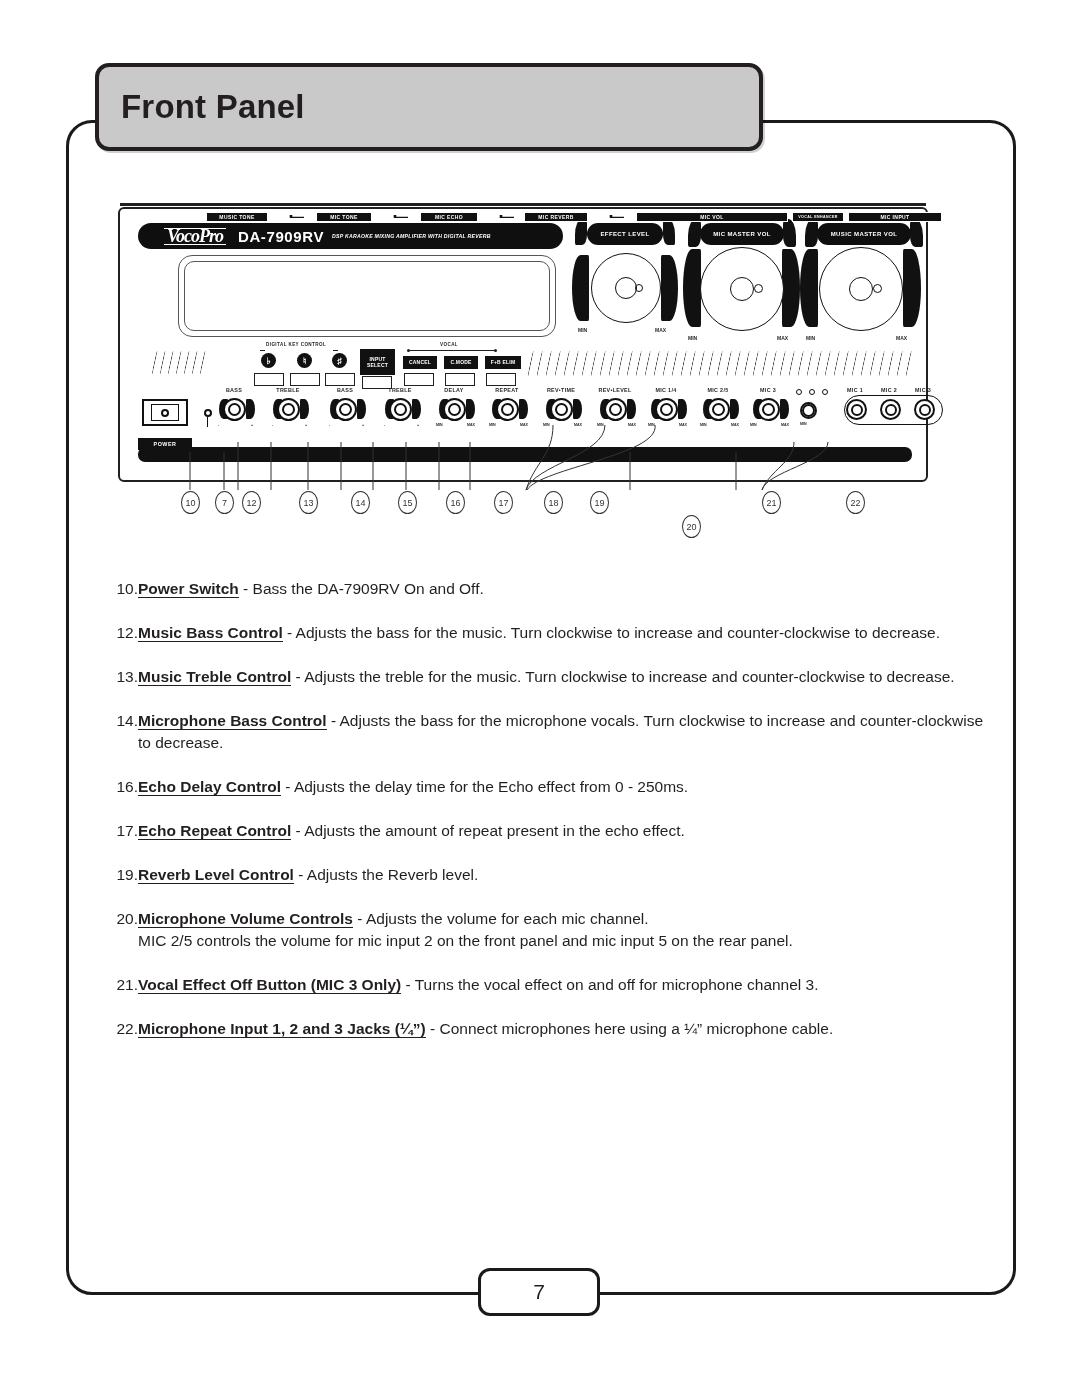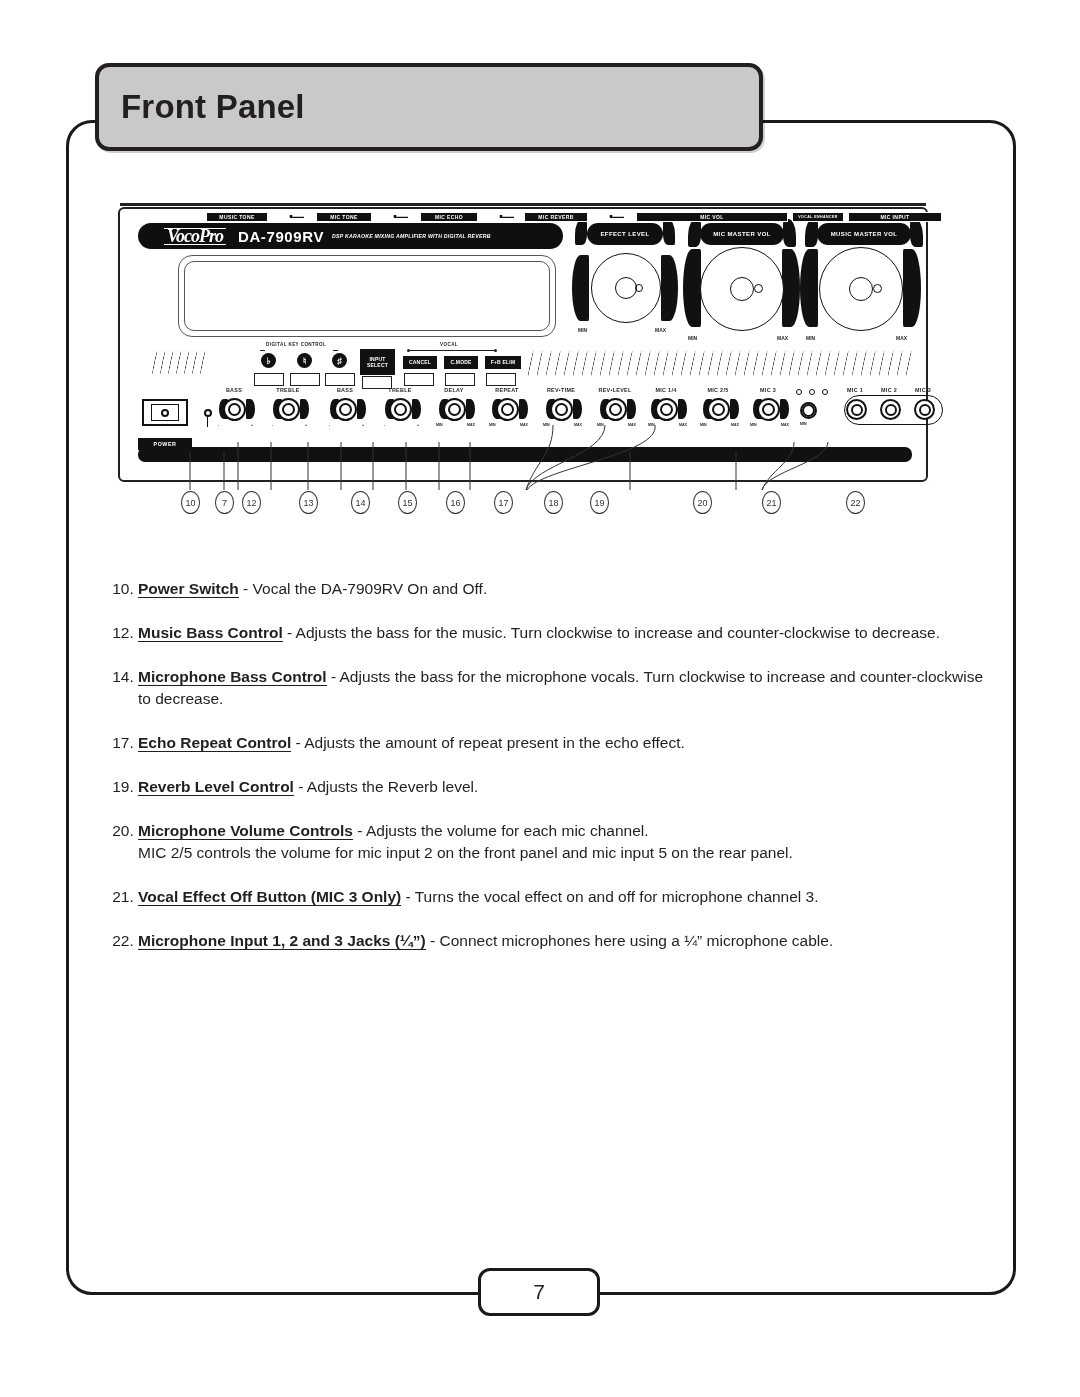--- a/index.html
+++ b/index.html
@@ -281,21 +281,21 @@
   }
 
   
   #body-list{
     position:absolute; left:108px; top:578px; width:880px;
   }
   .item{
     display:flex; margin-bottom:22px; font-size:15.5px; line-height:1.42;
     color:#231f20;
   }
-  .item .num{ width:30px; flex:0 0 30px; text-align:center; }
+  .item .num{ width:30px; flex:0 0 30px; text-align:right; }
   .item .txt{ flex:1; }
   .item .txt b{ font-weight:bold; border-bottom:1.4px solid #231f20; }
   .item .note{ display:block; }
 </style>
 </head>
 <body>
 
 <div id="page-frame"></div>
 
 <div id="header-badge">
@@ -596,45 +596,53 @@
   <div class="callout" style="left:181px; top:491px;">10</div>
   <div class="callout" style="left:215px; top:491px;">7</div>
   <div class="callout" style="left:242px; top:491px;">12</div>
   <div class="callout" style="left:299px; top:491px;">13</div>
   <div class="callout" style="left:351px; top:491px;">14</div>
   <div class="callout" style="left:398px; top:491px;">15</div>
   <div class="callout" style="left:446px; top:491px;">16</div>
   <div class="callout" style="left:494px; top:491px;">17</div>
   <div class="callout" style="left:544px; top:491px;">18</div>
   <div class="callout" style="left:590px; top:491px;">19</div>
-  <div class="callout" style="left:682px; top:491px;margin-left:11px;">20</div>
+  <div class="callout" style="left:682px; top:515px;">20</div>
   <div class="callout" style="left:762px; top:491px;">21</div>
   <div class="callout" style="left:846px; top:491px;">22</div>
 </div>
 
 <div id="body-list">
 
   <div class="item">
     <span class="num">10.</span>
-    <span class="txt"><b>Power Switch</b><span> - Vocal the DA-7909RV On and Off.</span></span>
+    <span class="txt"><b>Power Switch</b><span> - Bass the DA-7909RV On and Off.</span></span>
   </div>
 
 
   <div class="item">
     <span class="num">12.</span>
     <span class="txt"><b>Music Bass Control</b><span> - Adjusts the bass for the music.  Turn clockwise to increase and counter-clockwise to decrease.</span></span>
   </div>
 
+  <div class="item">
+    <span class="num">13.</span>
+    <span class="txt"><b>Music Treble Control</b><span> - Adjusts the treble for the music.  Turn clockwise to increase and counter-clockwise to decrease.</span></span>
+  </div>
 
   <div class="item">
     <span class="num">14.</span>
     <span class="txt"><b>Microphone Bass Control</b><span> - Adjusts the bass for the microphone vocals.  Turn clockwise to increase and counter-clockwise to decrease.</span></span>
   </div>
 
 
+  <div class="item">
+    <span class="num">16.</span>
+    <span class="txt"><b>Echo Delay Control</b><span> - Adjusts the delay time for the Echo effect from 0 - 250ms.</span></span>
+  </div>
 
   <div class="item">
     <span class="num">17.</span>
     <span class="txt"><b>Echo Repeat Control</b><span> - Adjusts the amount of repeat present in the echo effect.</span></span>
   </div>
 
 
   <div class="item">
     <span class="num">19.</span>
     <span class="txt"><b>Reverb Level Control</b><span> - Adjusts the Reverb level.</span></span>

